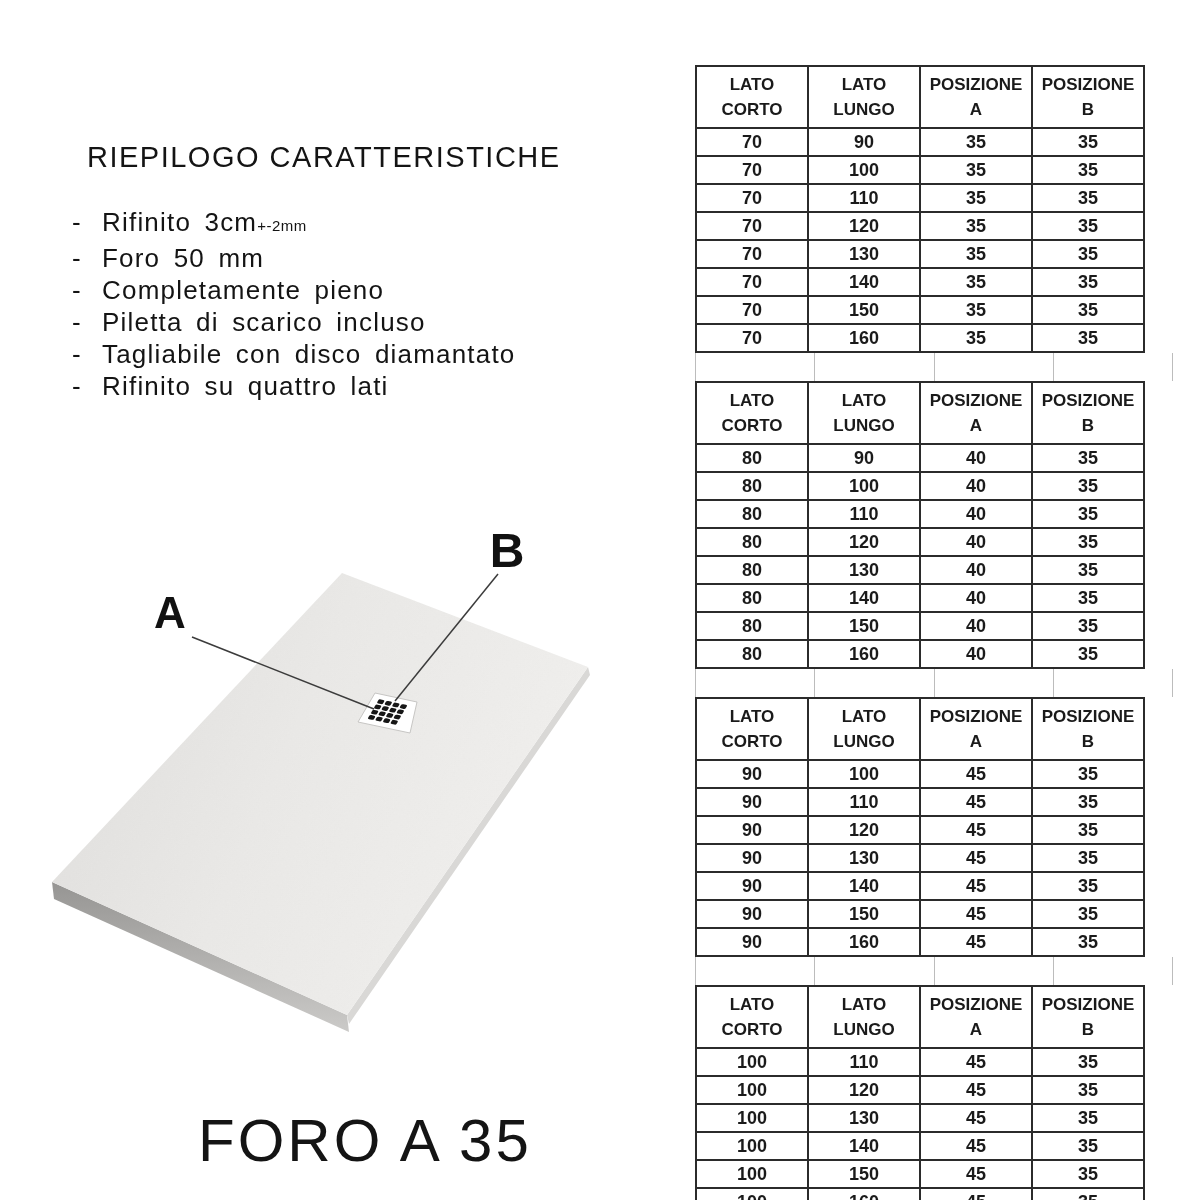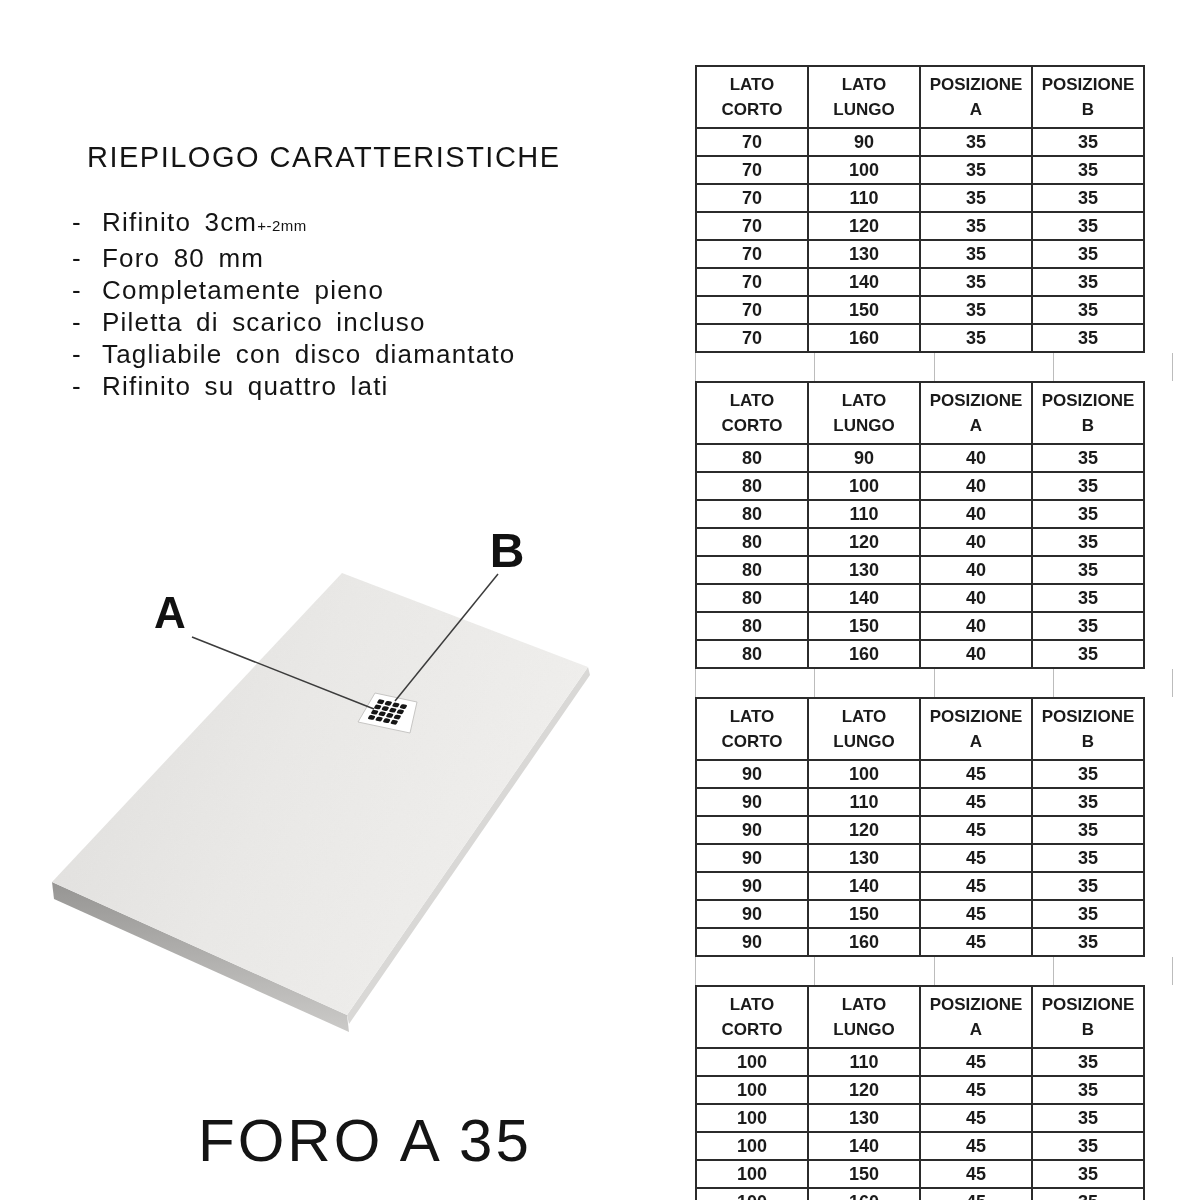--- a/index.html
+++ b/index.html
@@ -46,21 +46,21 @@
   .spacer-row>div{flex:1;border-left:1px solid #bcbcbc;}
   .spacer-row>div:last-child{border-right:1px solid #bcbcbc;}
 </style>
 </head>
 <body>
 
 <div class="heading">RIEPILOGO CARATTERISTICHE</div>
 
 <div class="features">
     <div class="feature-line"><span class="feature-bullet">-</span><span>Rifinito 3cm</span><span class="feature-note">+-2mm</span></div>
-    <div class="feature-line"><span class="feature-bullet">-</span><span>Foro 80 mm</span></div>
+    <div class="feature-line"><span class="feature-bullet">-</span><span>Foro 50 mm</span></div>
     <div class="feature-line"><span class="feature-bullet">-</span><span>Completamente pieno</span></div>
     <div class="feature-line"><span class="feature-bullet">-</span><span>Piletta di scarico incluso</span></div>
     <div class="feature-line"><span class="feature-bullet">-</span><span>Tagliabile con disco diamantato</span></div>
     <div class="feature-line"><span class="feature-bullet">-</span><span>Rifinito su quattro lati</span></div>
   </div>
 
 <svg class="diagram" viewBox="0 505 680 560" xmlns="http://www.w3.org/2000/svg">
   <defs>
     <linearGradient id="topGrad" x1="0" y1="0.2" x2="1" y2="0.55">
       <stop offset="0" stop-color="#e0dfdd"></stop>

